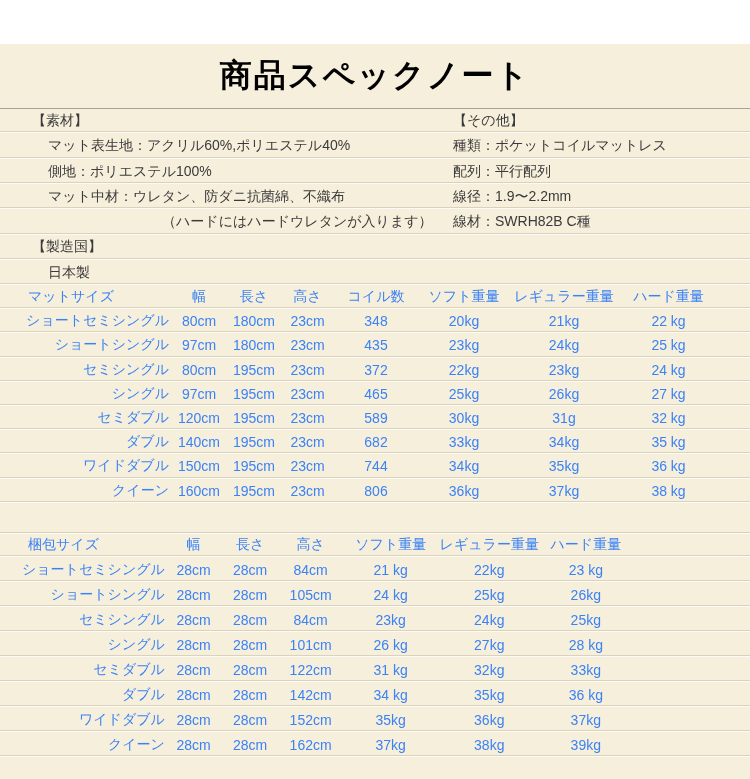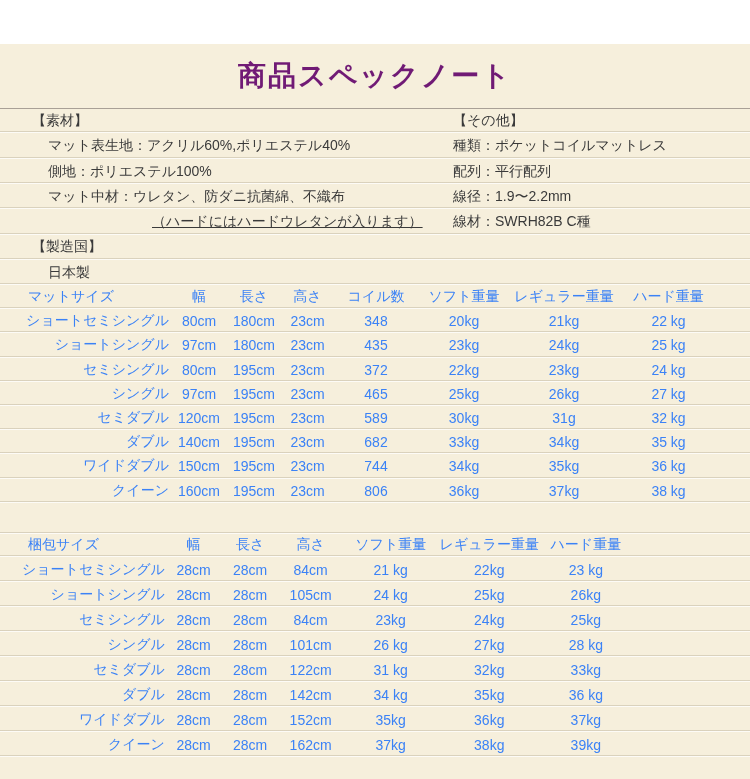--- a/index.html
+++ b/index.html
@@ -12,21 +12,21 @@
     position:absolute;left:0;top:44px;width:750px;height:735px;
     background:#f6efdc;
   }
   
   .title-band{
     position:absolute;left:0;top:44px;width:750px;height:64px;
     border-bottom:1px solid #a9a096;
     display:flex;align-items:center;justify-content:center;
   }
   .title-band h1{
-    margin:0;font-size:28px;font-weight:600;color:#701a75;letter-spacing:2px;text-align:right;
+    margin:0;font-size:32px;font-weight:600;color:#000000;letter-spacing:2px;text-align:right;
   }
   
   .rules{position:absolute;left:0;width:750px;pointer-events:none;}
   .rules-info{
     top:108px;height:177.1px;
     background:repeating-linear-gradient(to bottom,
       transparent 0px, transparent 23.3px,
       rgba(176,166,142,0.40) 23.3px, rgba(176,166,142,0.40) 24.3px,
       rgba(255,255,255,0.75) 24.3px, rgba(255,255,255,0.75) 25.3px);
   }
@@ -47,21 +47,21 @@
     background:repeating-linear-gradient(to bottom,
       transparent 0px, transparent 23px,
       rgba(176,166,142,0.40) 23px, rgba(176,166,142,0.40) 24px,
       rgba(255,255,255,0.75) 24px, rgba(255,255,255,0.75) 25px);
   }
   
   .info-area{position:absolute;left:0;top:108px;width:750px;height:177.1px;}
   .info-row{position:relative;height:25.3px;line-height:25.3px;font-size:14px;white-space:nowrap;}
   .info-row .l{position:absolute;left:48px;top:0;}
   .info-row .l.head{left:32px;}
-  .info-row .l.paren{left:152px;text-decoration:underline;}
+  .info-row .l.paren{left:162px;}
   .info-row .r{position:absolute;left:453px;top:0;text-align:right;}
   
   table.spec{
     position:absolute;border-collapse:collapse;table-layout:fixed;
     font-size:14px;color:#3b82f6;
   }
   table.spec th,table.spec td{
     padding:0;margin:0;font-weight:normal;text-align:center;vertical-align:middle;
     overflow:hidden;white-space:nowrap;
   }

